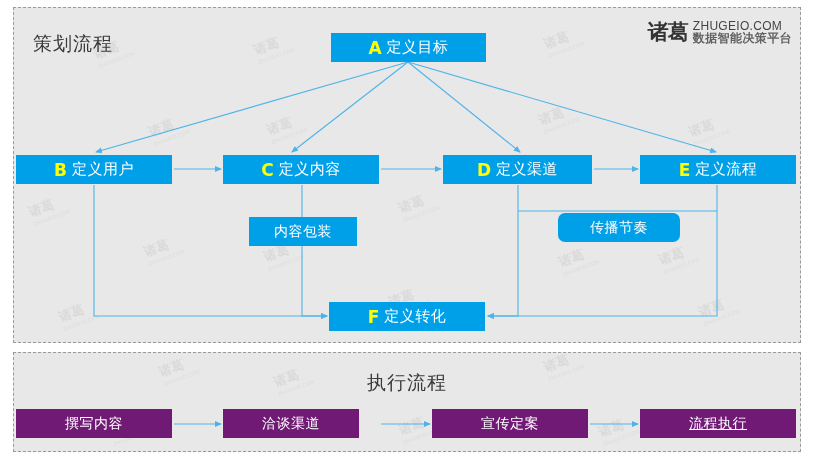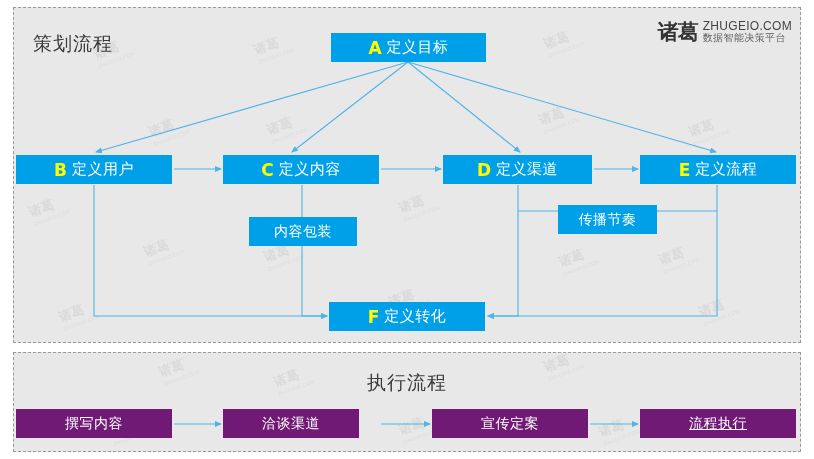--- a/index.html
+++ b/index.html
@@ -47,22 +47,23 @@
     font-family:"DejaVu Sans","Liberation Sans",sans-serif;
     letter-spacing:-1px;
     position:relative;
   }
   #logo .words{display:flex;flex-direction:column;justify-content:center;}
   #logo .words .top{
     font-size:12px;color:#3b3b3b;line-height:13px;letter-spacing:.3px;
     font-family:"Liberation Sans",sans-serif;
   }
   #logo .words .sub{
-    font-size:10px;color:#5a5a5a;line-height:10px;letter-spacing:.4px;
-    font-family:"DejaVu Sans","Liberation Sans",sans-serif;
+    font-size:12px;color:#5a5a5a;line-height:10px;letter-spacing:.4px;
+    font-family:"DejaVu Sans","Liberation Sans",sans-serif;
+    font-weight:bold;
   }
 
   
   #wires{position:absolute;left:0;top:0;width:814px;height:459px;pointer-events:none;}
 
   
   .node{
     position:absolute;
     display:flex;align-items:center;justify-content:center;
     color:#ffffff;
@@ -191,21 +192,21 @@
         <span class="tag">E</span>
         <span class="lbl">定义流程</span>
       </div>
       <div class="node blue" style="left: 329px; top: 302px; width: 156px; height: 29px;">
         <span class="tag">F</span>
         <span class="lbl">定义转化</span>
       </div>
       <div class="node blue plain" style="left: 249px; top: 217px; width: 108px; height: 29px;">
         <span class="lbl">内容包装</span>
       </div>
-      <div class="node blue plain" style="left: 558px; top: 205px; width: 99px; height: 29px;">
+      <div class="node blue plain" style="left: 558px; top: 213px; width: 122px; height: 29px; border-radius: 7px;">
         <span class="lbl">传播节奏</span>
       </div>
       <div class="node orange" style="left: 16px; top: 409px; width: 156px; height: 29px;">
         <span class="lbl">撰写内容</span>
       </div>
       <div class="node orange" style="left: 223px; top: 409px; width: 136px; height: 29px;">
         <span class="lbl">洽谈渠道</span>
       </div>
       <div class="node orange" style="left: 432px; top: 409px; width: 156px; height: 29px;">
         <span class="lbl">宣传定案</span>

